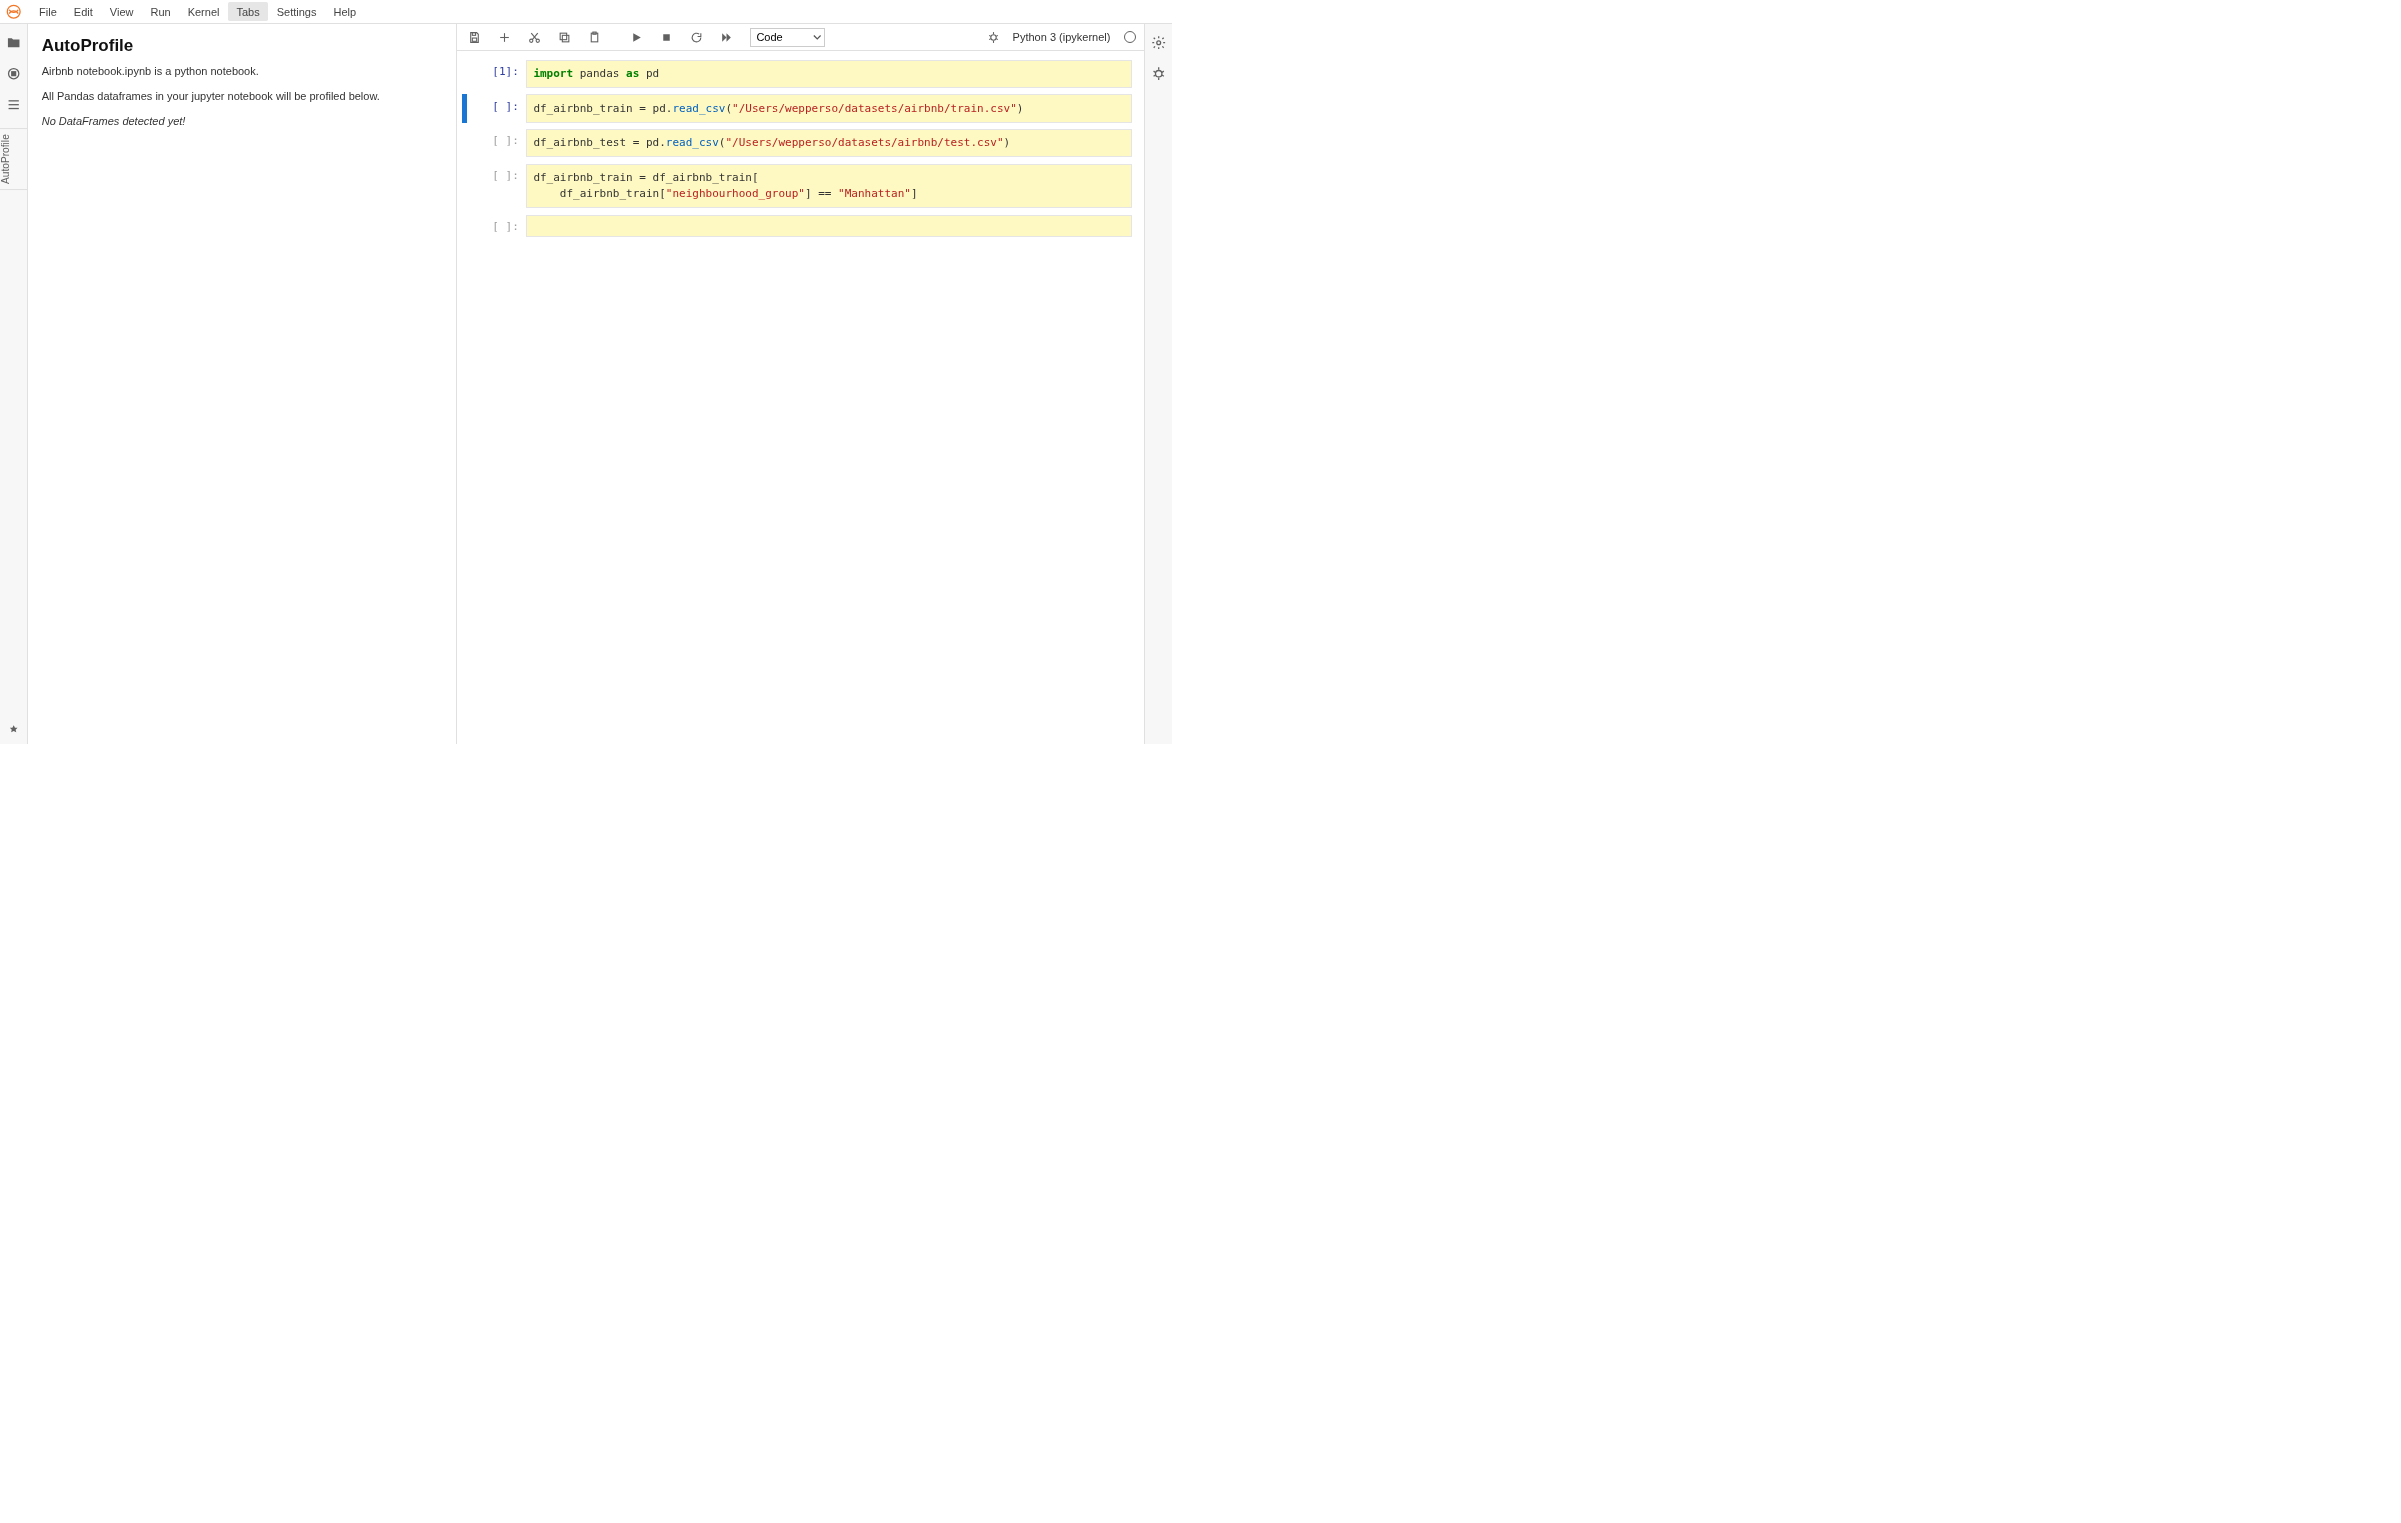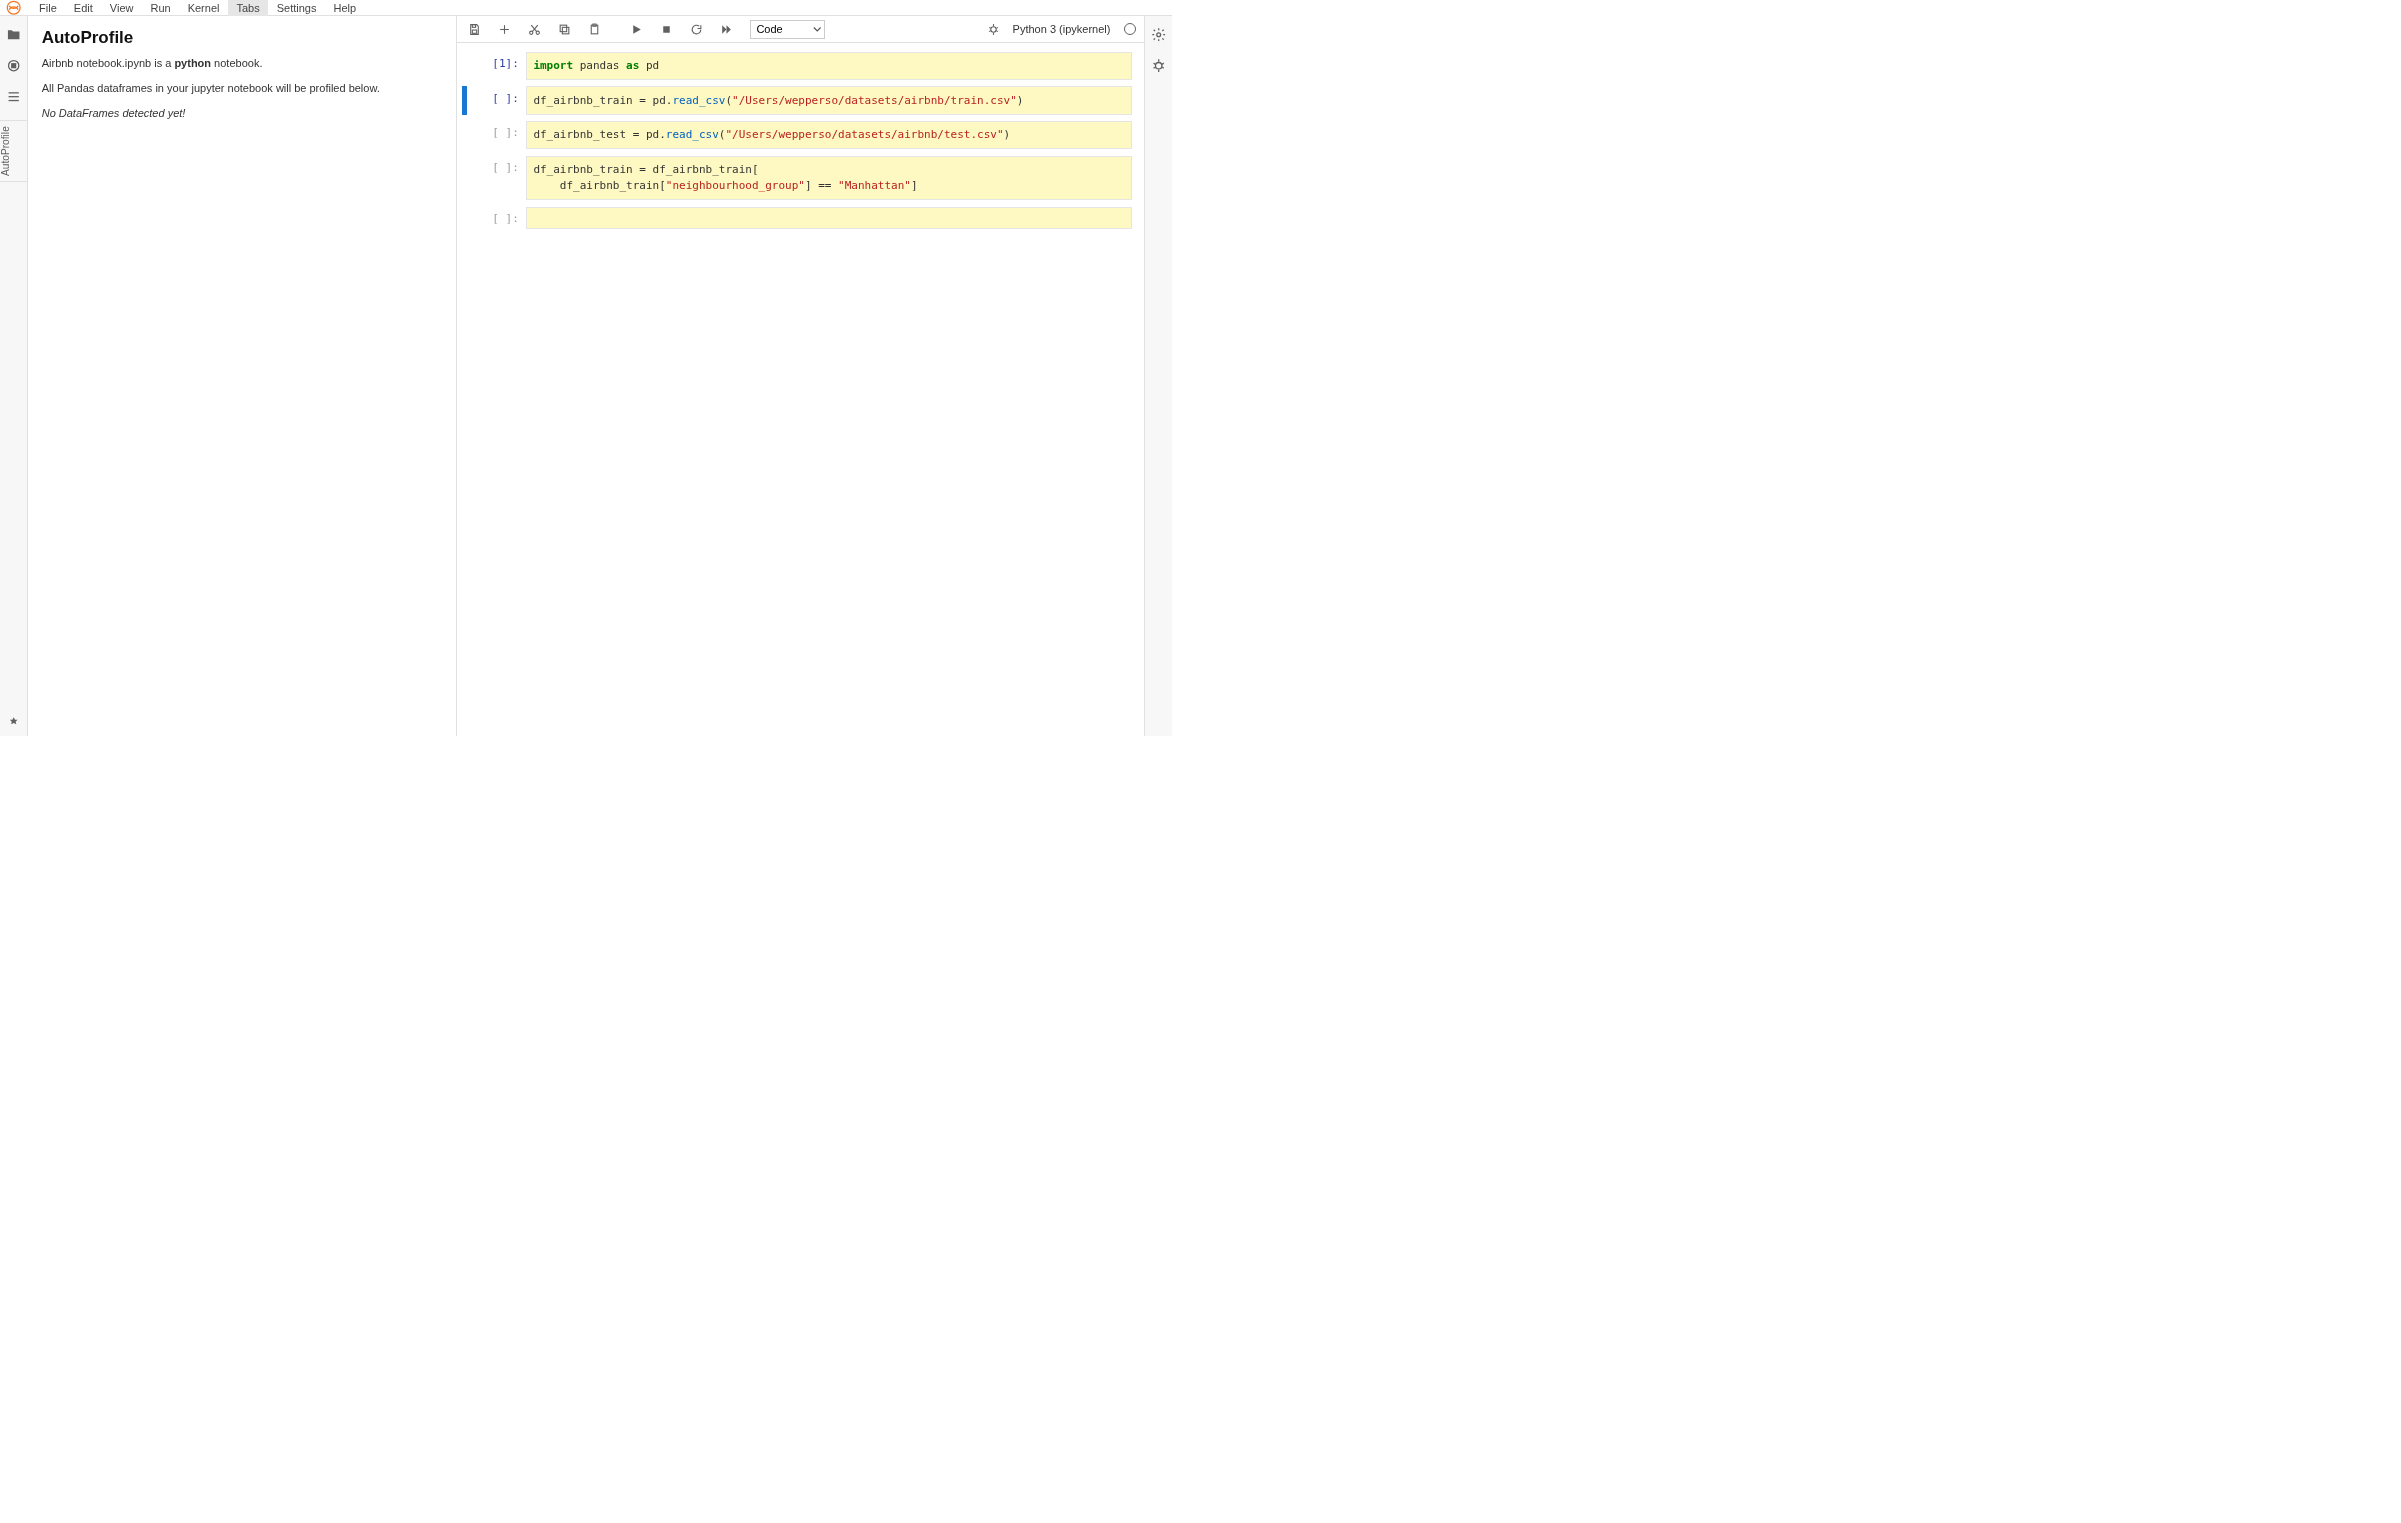--- a/index.html
+++ b/index.html
@@ -6,21 +6,21 @@
   body {
     font-family: -apple-system, BlinkMacSystemFont, "Segoe UI", Helvetica, Arial, sans-serif;
     font-size: 11px;
     color: #333;
     background: #fff;
     width: 1172px;
     height: 744px;
     overflow: hidden;
   }
   .menubar {
-    height: 16px;
+    height: 24px;
     display: flex;
     align-items: center;
     padding: 0 5.1px;
     border-bottom: 0.9px solid #e0e0e0;
     background: #fff;
   }
   .menubar .logo {
     width: 17px; height: 17px;
     margin-right: 8.5px;
     display: flex; align-items: center; justify-content: center;
@@ -71,21 +71,21 @@
   .side-panel {
     width: 429px;
     border-right: 0.9px solid #e0e0e0;
     padding: 12px 13.7px;
     background: #fff;
     overflow: auto;
   }
   .side-panel h2 { font-size: 17px; font-weight: 700; margin-bottom: 6.8px; color: #111; }
   .side-panel p { font-size: 11px; line-height: 1.5; margin-bottom: 8.5px; color: #333; }
   .side-panel .italic { font-style: italic; color: #333; }
-  .side-panel strong { font-weight: 700; }
+  .side-panel strong { font-weight: 400; }
   .right-rail {
     width: 28px;
     background: #f7f7f7;
     border-left: 0.9px solid #e0e0e0;
     display: flex;
     flex-direction: column;
     align-items: center;
     padding-top: 6.8px;
     gap: 6.8px;
   }

